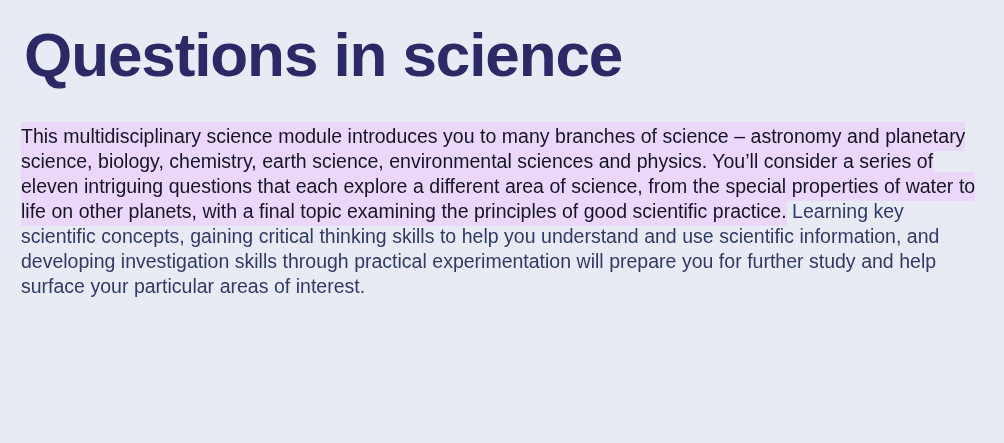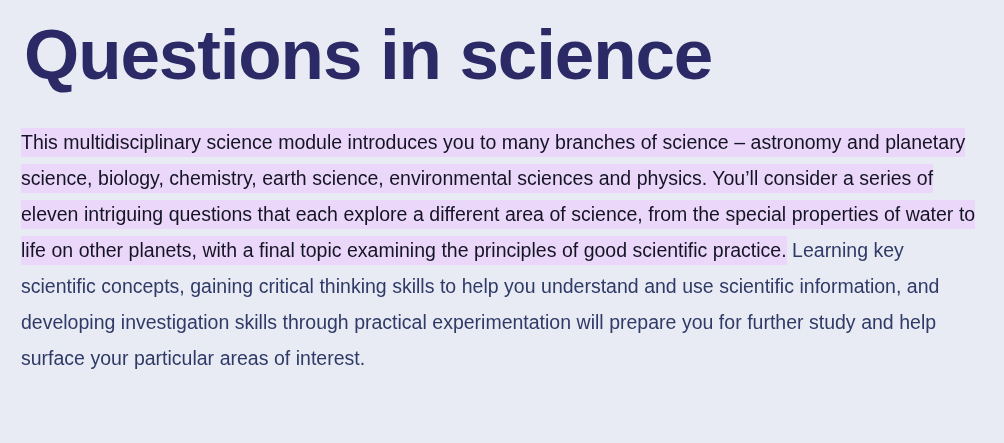--- a/index.html
+++ b/index.html
@@ -33,38 +33,38 @@
     width: 960px;
   }
 
   .page-title {
     margin: 0;
     padding: 0;
     position: absolute;
     left: 3px;
     top: 18px;
     font-family: "Liberation Sans", sans-serif;
-    font-size: 71px;
+    font-size: 62px;
     font-weight: 700;
     line-height: 74px;
     letter-spacing: -1.1px;
     color: #2b2a66;
     white-space: nowrap;
   }
 
   .body-copy {
     position: absolute;
     left: 0px;
     top: 124px;
     width: 958px;
     margin: 0;
     padding: 0;
     font-family: "Liberation Sans", sans-serif;
     font-size: 19.5px;
-    line-height: 36px;
+    line-height: 25px;
     color: #2f3a66;
     text-align: left;
     word-spacing: 0.1px;
   }
 
   .hl {
     background-color: #ead7f9;
     color: #141425;
     box-decoration-break: clone;
     -webkit-box-decoration-break: clone;

